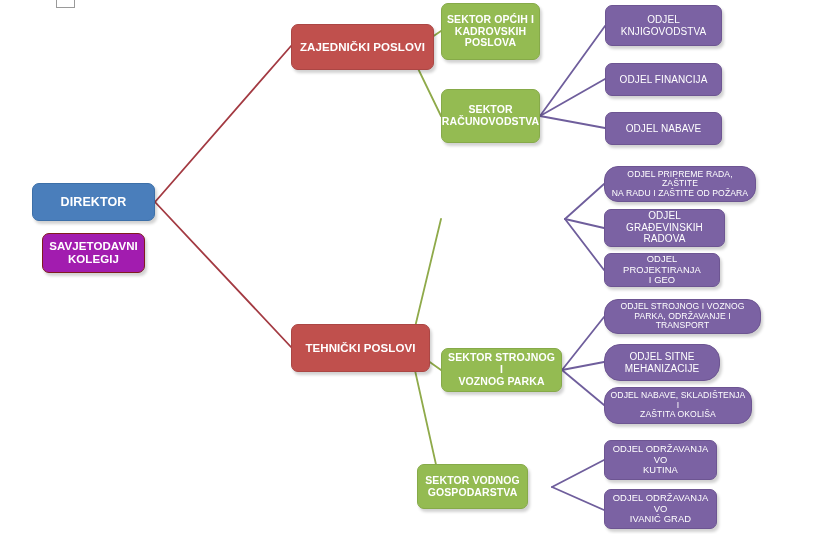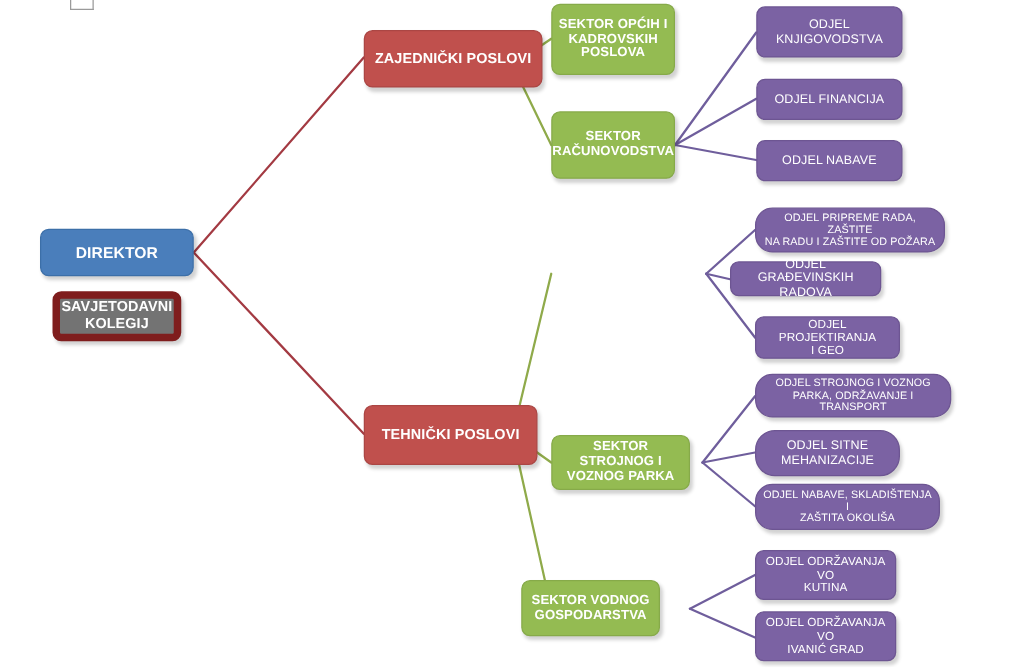--- a/index.html
+++ b/index.html
@@ -40,22 +40,22 @@
     padding: 2px 4px;
     white-space: pre-line;
   }
   .lvl-root {
     background: #4a7ebb;
     border: 1px solid #3c6fa8;
     font-size: 12.5px;
     font-weight: bold;
   }
   .lvl-advisory {
-    background: #737373;
-    border: 6px solid #7f1d1d;
+    background: #a21caf;
+    border: 1px solid #7f1d1d;
     font-size: 11.5px;
     font-weight: bold;
   }
   .lvl-div {
     background: #c0504d;
     border: 1px solid #ab4644;
     font-size: 11.5px;
     font-weight: bold;
   }
   .lvl-sector {
@@ -148,21 +148,21 @@
 KADROVSKIH
 POSLOVA</span>
   </div>
 
   <div class="node lvl-sector" style="left:441px; top:89px; width:99px; height:54px;">
     <span>SEKTOR
 RAČUNOVODSTVA</span>
   </div>
 
 
-  <div class="node lvl-sector" style="left:441px; top:348px; width:111px; height:44px;">
+  <div class="node lvl-sector" style="left:441px; top:348px; width:121px; height:44px;">
     <span>SEKTOR STROJNOG I
 VOZNOG PARKA</span>
   </div>
 
   <div class="node lvl-sector" style="left:417px; top:464px; width:111px; height:45px;">
     <span>SEKTOR VODNOG
 GOSPODARSTVA</span>
   </div>
 
   <div class="node lvl-dept" style="left:605px; top:5px; width:117px; height:41px;">
@@ -176,21 +176,21 @@
 
   <div class="node lvl-dept" style="left:605px; top:112px; width:117px; height:33px;">
     <span>ODJEL NABAVE</span>
   </div>
 
   <div class="node lvl-dept small" style="left:604px; top:166px; width:152px; height:36px;">
     <span>ODJEL PRIPREME RADA, ZAŠTITE
 NA RADU I ZAŠTITE OD POŽARA</span>
   </div>
 
-  <div class="node lvl-dept" style="left:584px; top:209px; width:121px; height:28px;">
+  <div class="node lvl-dept" style="left:604px; top:209px; width:121px; height:38px;align-items:flex-end;">
     <span>ODJEL GRAĐEVINSKIH
 RADOVA</span>
   </div>
 
   <div class="node lvl-dept" style="left:604px; top:253px; width:116px; height:34px; font-size:9.4px;">
     <span>ODJEL PROJEKTIRANJA
 I GEO</span>
   </div>
 
   <div class="node lvl-dept small" style="left:604px; top:299px; width:157px; height:35px;">

